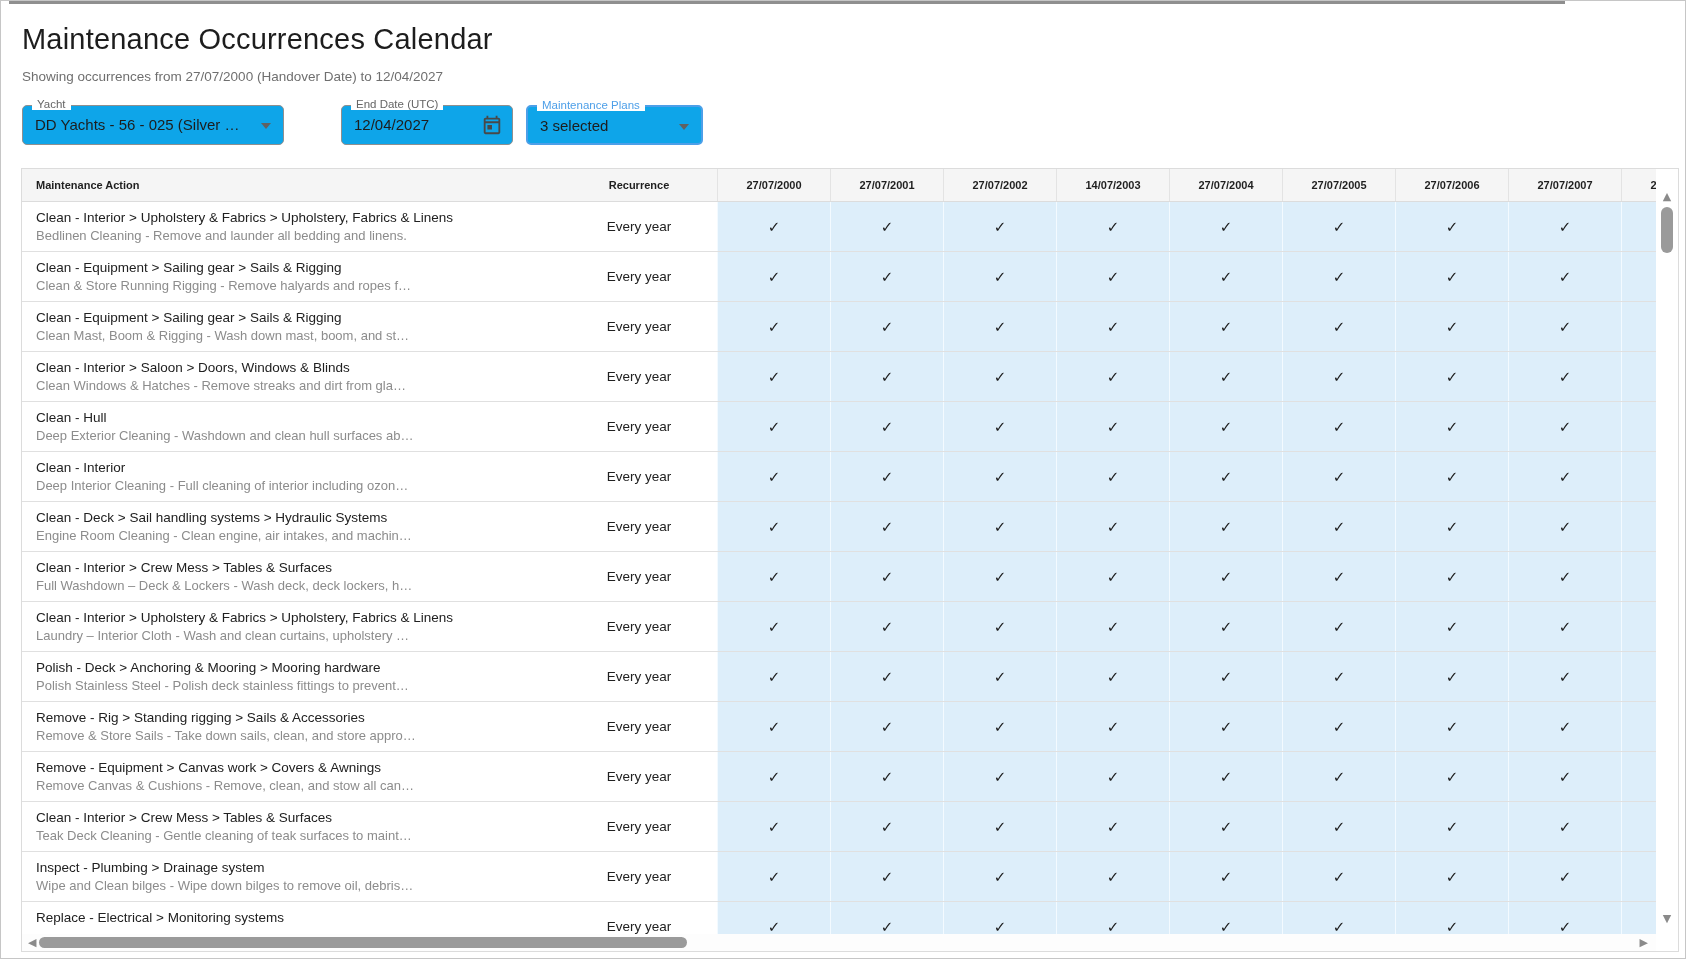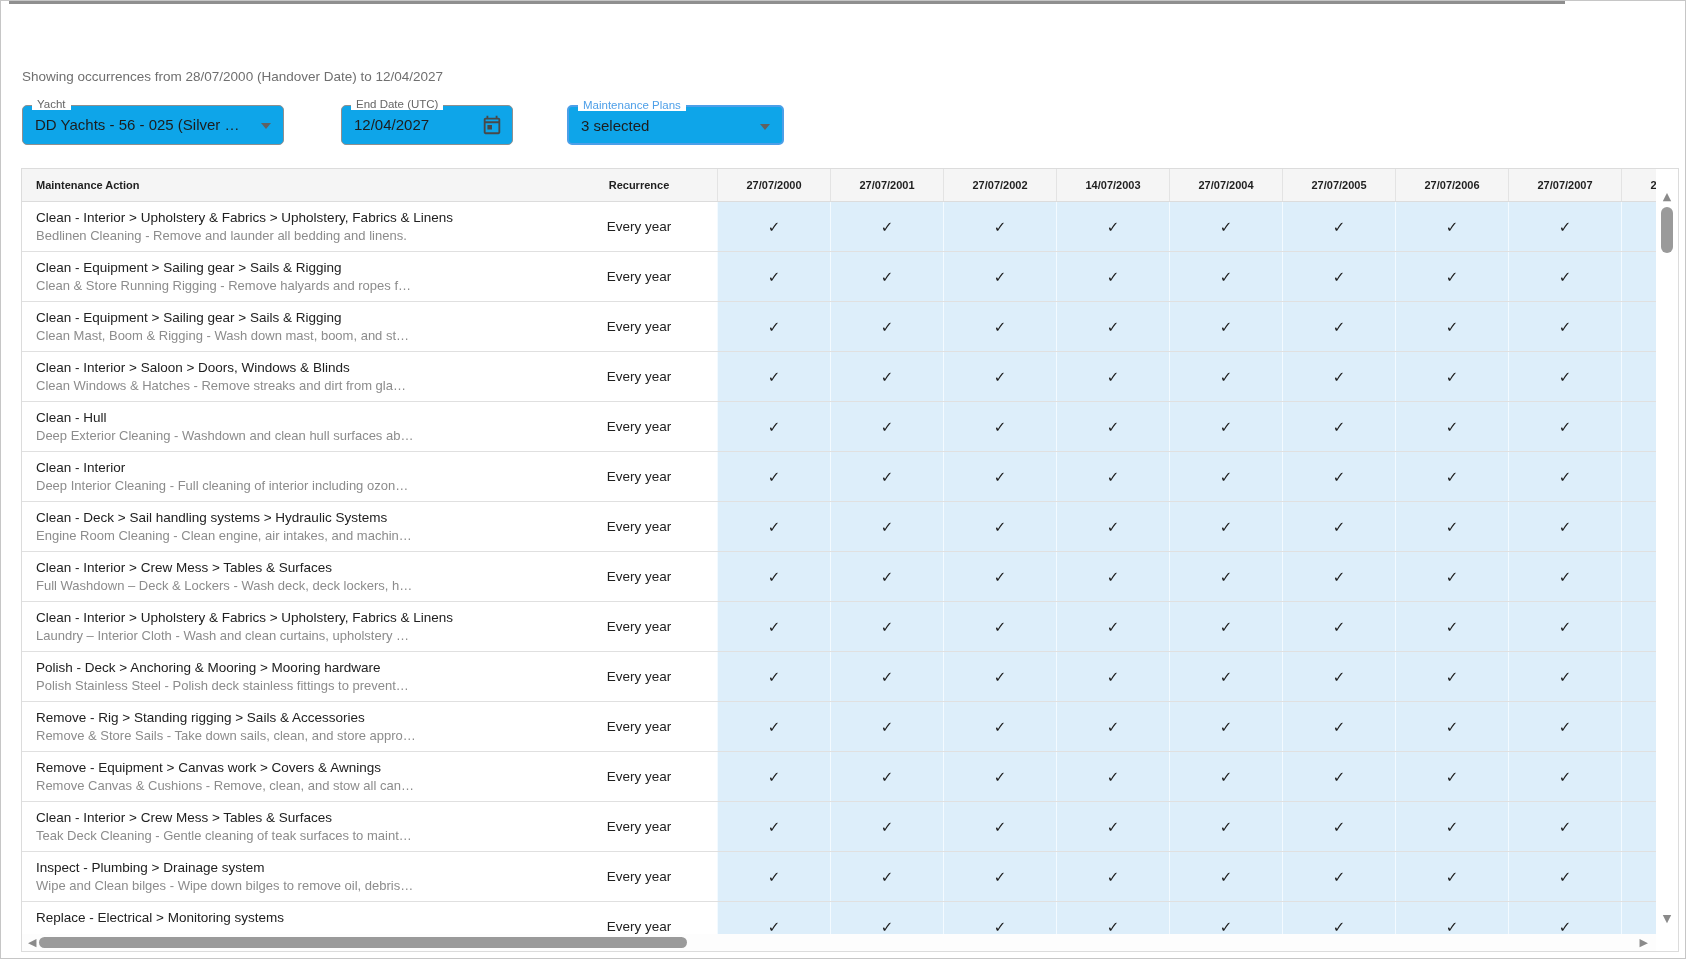--- a/index.html
+++ b/index.html
@@ -13,21 +13,21 @@
   
   .field{position:absolute;top:104px;height:40px;border:1px solid #8f8f8f;border-radius:5px;background:#0ea5e9;}
   .field .field-label{position:absolute;top:-8px;left:9px;padding:0 5px;background:#fff;font-size:11.5px;color:#666;white-space:nowrap;}
   .field .field-value{position:absolute;left:12px;top:0;line-height:38px;font-size:15px;color:#1d1d1d;white-space:nowrap;overflow:hidden;max-width:calc(100% - 42px);}
   .field.focused{border:2px solid var(--accent);}
   .field.focused .field-label{color:var(--accent);}
   .dd-arrow{position:absolute;right:12px;top:17px;width:0;height:0;border-left:5.5px solid transparent;border-right:5.5px solid transparent;border-top:6px solid #616161;}
   .cal-icon{position:absolute;right:9px;top:8px;width:22px;height:22px;}
   #yacht-field{left:21px;width:262px;}
   #date-field{left:296px;width:172px;margin-left:44px;}
-  #plans-field{left:525px;width:217px;margin-left:41px;}
+  #plans-field{left:525px;width:177px;}
 
   
   .table{position:absolute;left:20px;top:167px;width:1658px;height:784px;border:1px solid #dcdcdc;background:#fff;}
   .clip{position:absolute;left:0;top:0;right:22px;bottom:0;overflow:hidden;}
   .thead{display:flex;height:33px;background:#f5f5f5;border-bottom:1px solid #dcdcdc;width:1712px;}
   .th{font-size:11px;font-weight:700;color:#1f1f1f;line-height:32px;white-space:nowrap;}
   .th.action{width:539px;padding-left:14px;}
   .th.rec{width:156px;text-align:center;}
   .th.date{width:113px;text-align:center;border-left:1px solid #e3e3e3;}
   .trow{display:flex;height:50px;border-bottom:1px solid #e0e0e0;width:1712px;background:#fff;}
@@ -48,21 +48,22 @@
   .hscroll .arr.left{left:6px;}
   .hscroll .arr.right{right:8px;}
   .hscroll .hthumb{position:absolute;left:17px;top:3px;width:648px;height:11px;border-radius:6px;background:#9a9a9a;}
 </style>
 </head>
 <body>
 
 <div class="frame">
   <div class="top-strip"></div>
 
-  <p class="page-subtitle">Showing occurrences from 28/07/2000 (Handover Date) to 12/04/2027</p>
+  <h1 class="page-title">Maintenance Occurrences Calendar</h1>
+  <p class="page-subtitle">Showing occurrences from 27/07/2000 (Handover Date) to 12/04/2027</p>
 
   <div class="field" id="yacht-field">
     <span class="field-label">Yacht</span>
     <span class="field-value">DD Yachts - 56 - 025 (Silver …</span>
     <span class="dd-arrow"></span>
   </div>
 
   <div class="field" id="date-field">
     <span class="field-label">End Date (UTC)</span>
     <span class="field-value">12/04/2027</span>

